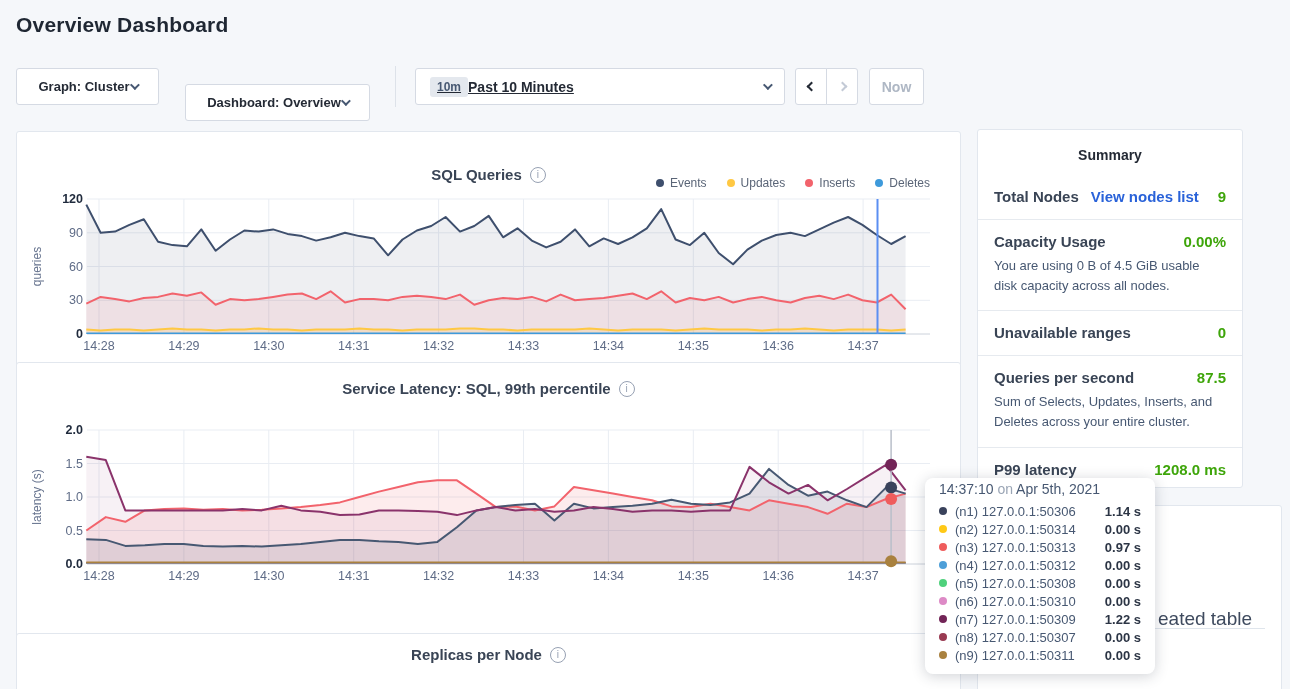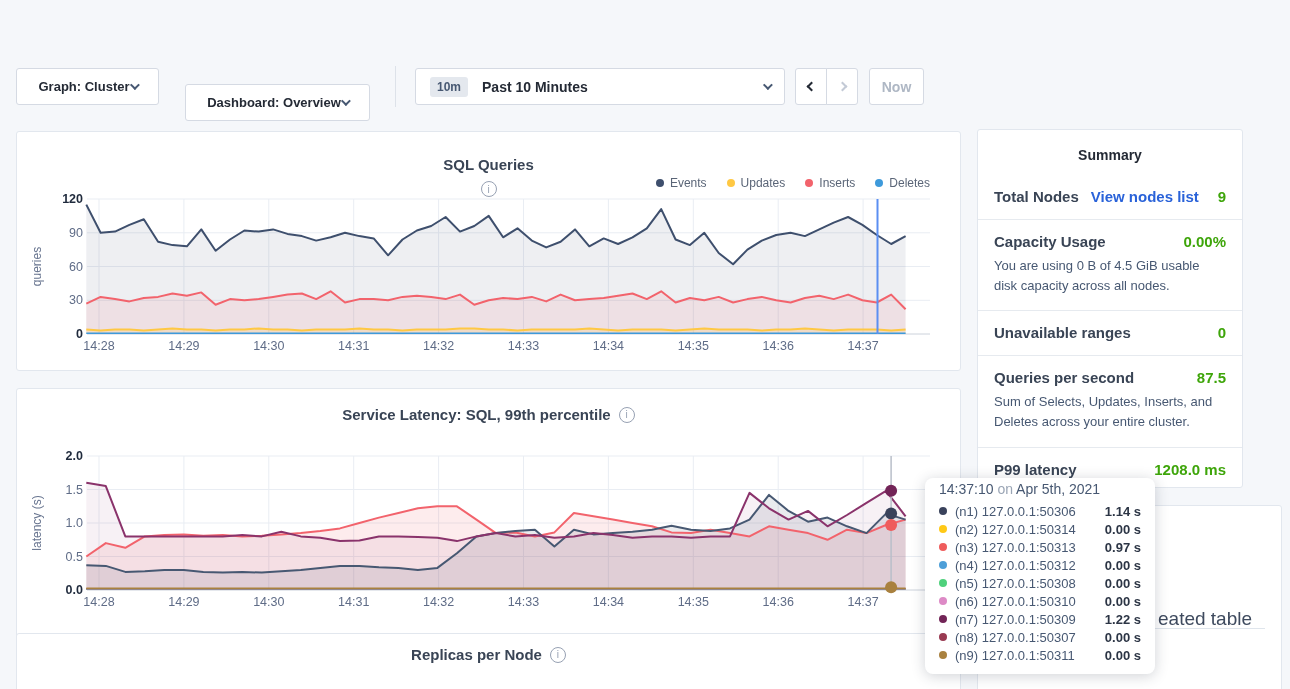--- a/index.html
+++ b/index.html
@@ -9,21 +9,21 @@
 
   
   .btn { position:absolute; top:68px; height:37px; background:#fff; border:1px solid #d5dae3; border-radius:3px;
          display:flex; align-items:center; justify-content:center; gap:0; font-size:13px; font-weight:bold; color:#242a35; cursor:pointer; }
   .chev { width:7px; height:7px; border-right:2px solid #475872; border-bottom:2px solid #475872; display:inline-block; }
   .chev.down { transform:rotate(45deg) translateY(-2px); }
   .chev.left { transform:rotate(135deg); border-color:#242a35; }
   .chev.right { transform:rotate(-45deg); border-color:#c3cad6; }
   .tool-divider { position:absolute; left:395px; top:66px; height:41px; width:1px; background:#dde2e9; }
   .time-badge { background:#e4e8ee; border-radius:3px; padding:3px 7px; font-size:12px; font-weight:bold; color:#475872; }
-  .time-sel { justify-content:flex-start; padding:0 14px; gap:14px; font-size:14px; }
+  .time-sel { justify-content:flex-start; padding:0 14px; font-size:14px;text-decoration:underline; }
   .time-sel .chev { margin-left:auto; }
   .now-btn { color:#aeb7c4; font-size:14px; cursor:default; }
 
   
   .card { position:absolute; background:#fff; border:1px solid #e2e7ee; border-radius:3px; }
   .chart-title-row { position:absolute; left:0; right:0; display:flex; align-items:center; justify-content:center; gap:8px; }
   .chart-title { font-size:15px; font-weight:bold; color:#394455; }
   .info-icon { width:16px; height:16px; border:1px solid #97a1b3; border-radius:50%; color:#97a1b3; font-size:10px;
                display:inline-flex; align-items:center; justify-content:center; cursor:pointer; }
   .info-icon::after { content:"i"; }
@@ -54,20 +54,21 @@
   .tt-on { color:#9aa5b5; }
   .tt-row { display:flex; align-items:center; height:18px; font-size:13px; color:#475872; }
   .tt-row .dot { margin-right:8px; }
   .tt-val { margin-left:auto; font-weight:bold; color:#2c3545; }
 </style>
 </head>
 <body>
 
 <div class="page">
 
+  <div class="page-title">Overview Dashboard</div>
 
   <button class="btn" style="left:16px;width:143px;">
     <span>Graph: Cluster</span>
     <span class="chev down"></span>
   </button>
   <button class="btn" style="left:185px;width:185px;margin-top:16px;">
     <span>Dashboard: Overview</span>
     <span class="chev down"></span>
   </button>
   <div class="tool-divider"></div>
@@ -78,21 +79,21 @@
   </button>
   <button class="btn" style="left:795px;width:32px;border-radius:3px 0 0 3px;">
     <span class="chev left"></span>
   </button>
   <button class="btn" style="left:826px;width:32px;border-radius:0 3px 3px 0;">
     <span class="chev right"></span>
   </button>
   <button class="btn now-btn" style="left:869px;width:55px;">Now</button>
 
   <div class="card" style="left:16px;top:131px;width:945px;height:240px;">
-    <div class="chart-title-row" style="top:24px;flex-direction:column;">
+    <div class="chart-title-row" style="top:34px;">
       <span class="chart-title">SQL Queries</span>
       <span class="info-icon"></span>
     </div>
     <div class="legend">
       <span class="legend-item">
         <span class="dot" style="background-color: rgb(62, 79, 109);"></span>
         <span>Events</span>
       </span>
       <span class="legend-item">
         <span class="dot" style="background-color: rgb(255, 200, 67);"></span>
@@ -143,21 +144,21 @@
         <text x="421.6" y="218" text-anchor="middle" font-size="12.5" fill="#5f6c87">14:32</text>
         <text x="506.5" y="218" text-anchor="middle" font-size="12.5" fill="#5f6c87">14:33</text>
         <text x="591.4" y="218" text-anchor="middle" font-size="12.5" fill="#5f6c87">14:34</text>
         <text x="676.3" y="218" text-anchor="middle" font-size="12.5" fill="#5f6c87">14:35</text>
         <text x="761.2" y="218" text-anchor="middle" font-size="12.5" fill="#5f6c87">14:36</text>
         <text x="846.1" y="218" text-anchor="middle" font-size="12.5" fill="#5f6c87">14:37</text>
         <text x="24" y="134.5" transform="rotate(-90 24 134.5)" text-anchor="middle" font-size="12" fill="#67748f">queries</text>
       </svg>
   </div>
 
-  <div class="card" style="left:16px;top:388px;width:945px;height:282px;">
+  <div class="card" style="left:16px;top:362px;width:945px;height:282px;">
     <div class="chart-title-row" style="top:17px;">
       <span class="chart-title">Service Latency: SQL, 99th percentile</span>
       <span class="info-icon"></span>
     </div>
     <svg class="chart" width="943" height="244">
         <line x1="70" y1="201.0" x2="913" y2="201.0" stroke="#ccd2db" stroke-width="1"></line>
         <line x1="70" y1="167.5" x2="913" y2="167.5" stroke="#e9edf3" stroke-width="1"></line>
         <line x1="70" y1="134.0" x2="913" y2="134.0" stroke="#e9edf3" stroke-width="1"></line>
         <line x1="70" y1="100.5" x2="913" y2="100.5" stroke="#e9edf3" stroke-width="1"></line>
         <line x1="70" y1="67.0" x2="913" y2="67.0" stroke="#e9edf3" stroke-width="1"></line>

